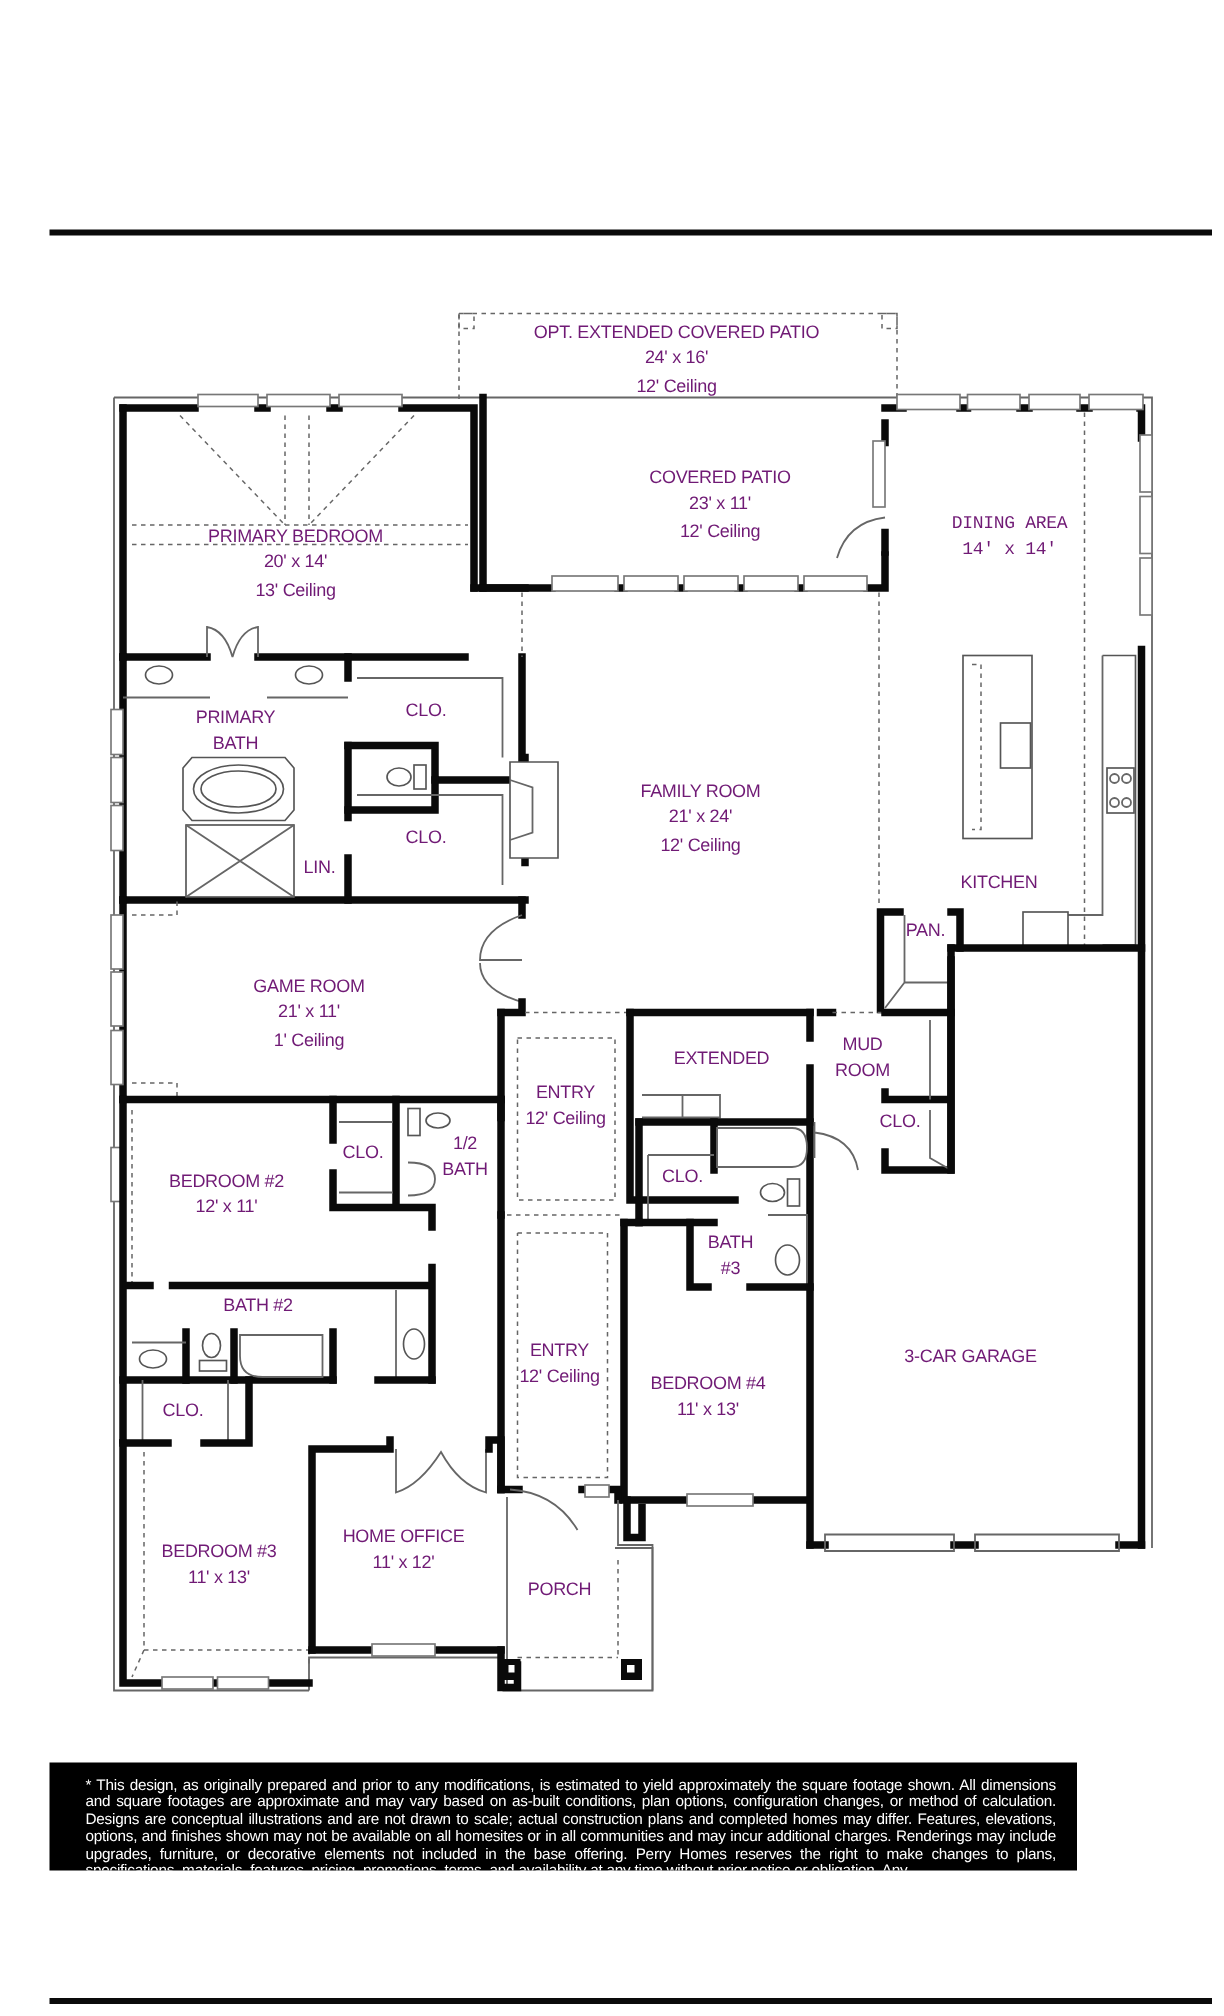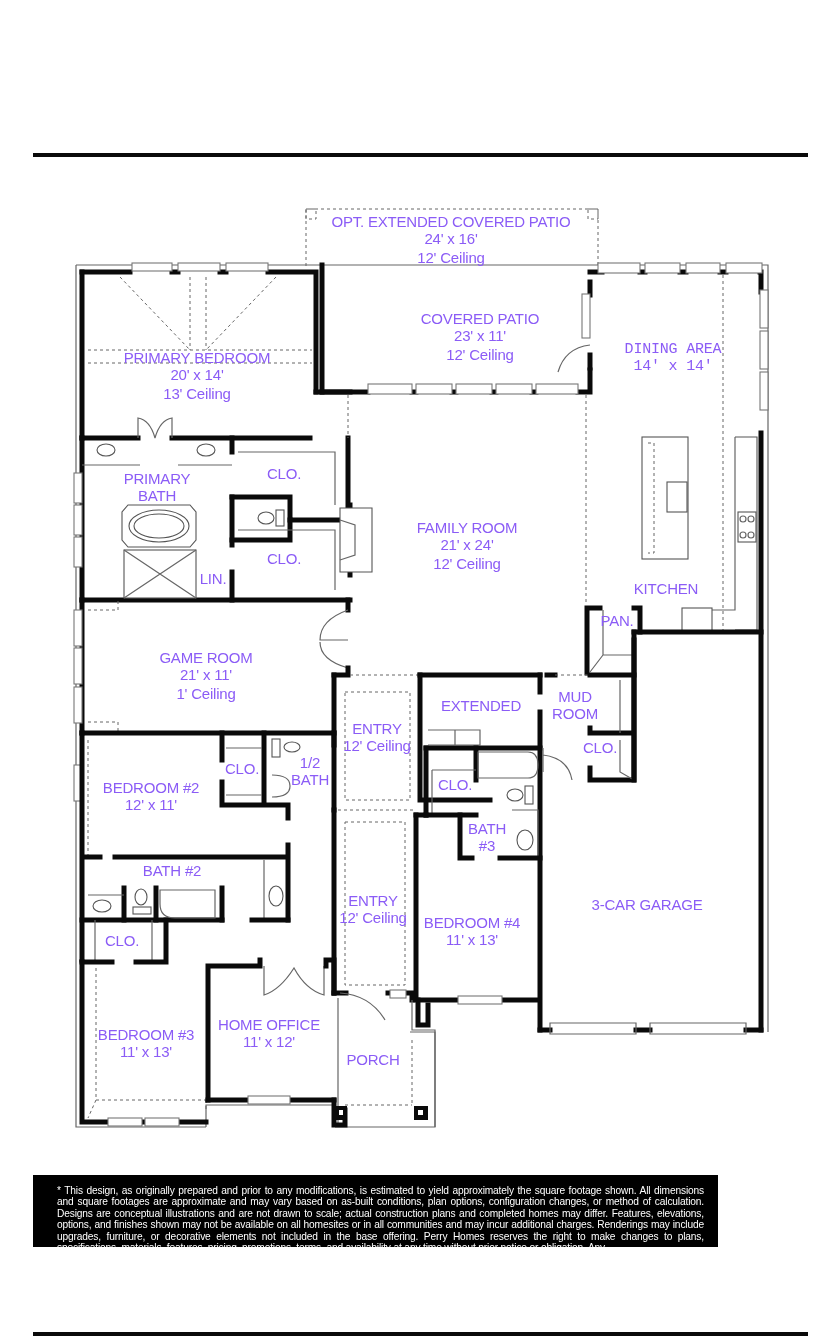--- a/index.html
+++ b/index.html
@@ -1,21 +1,21 @@
 <!DOCTYPE html>
 <html><head>
 <meta charset="utf-8">
 <style>
   html, body { margin: 0; padding: 0; background: #ffffff; }
   body { width: 816px; height: 1344px; position: relative; overflow: hidden;
          font-family: "Liberation Sans", sans-serif; color: #111; }
   .rule { position: absolute; left: 33px; width: 775px; height: 4px; background: #0a0a0a; }
   #plan { position: absolute; left: 0; top: 0; }
   .lbl { position: absolute; text-align: center; font-family: "Liberation Sans", sans-serif;
-         font-size: 15px; line-height: 17px; color: #8b5cf6; white-space: nowrap;
+         font-size: 12px; line-height: 17px; color: #701a75; white-space: nowrap;
          transform: translateX(-50%); letter-spacing: -0.2px; }
   .lbl div { display: block; }
   .lbl .gap { margin-top: 2px; }
   .disclaimer { position: absolute; left: 33px; top: 1175px; width: 685px; height: 72px;
                 background: #000; color: #fff; overflow: hidden; box-sizing: border-box;
                 padding: 10px 14px 0 24px; font-size: 10.2px; line-height: 11.4px;
                 text-align: justify; letter-spacing: -0.15px; }
 </style>
 </head>
 <body>

